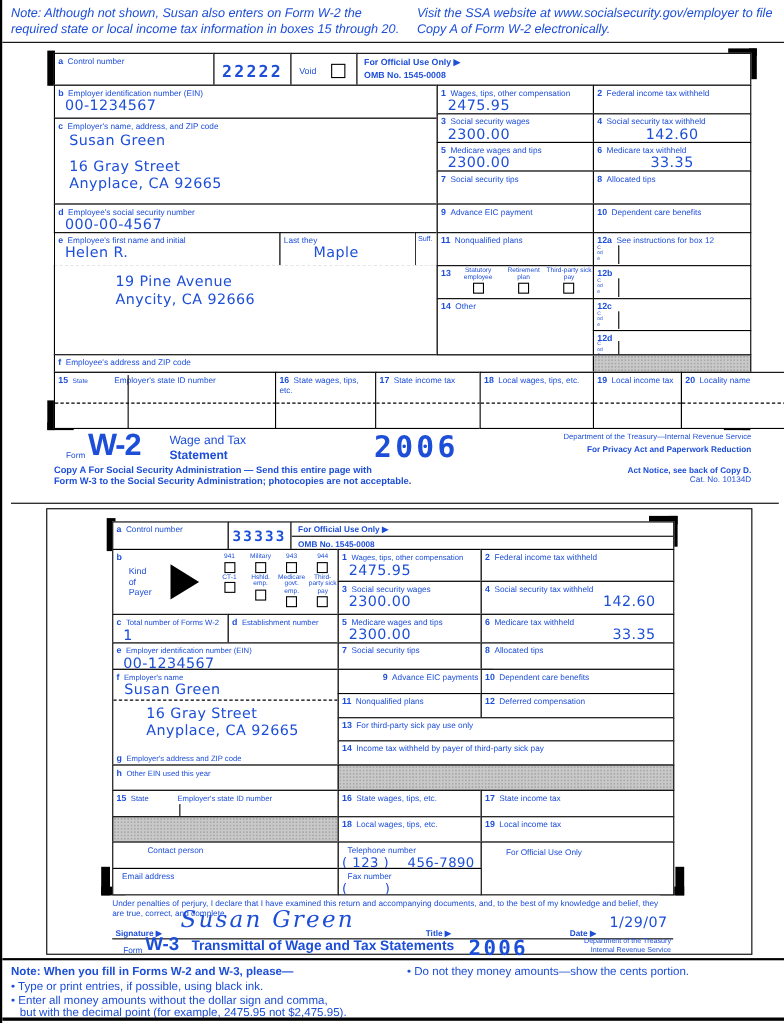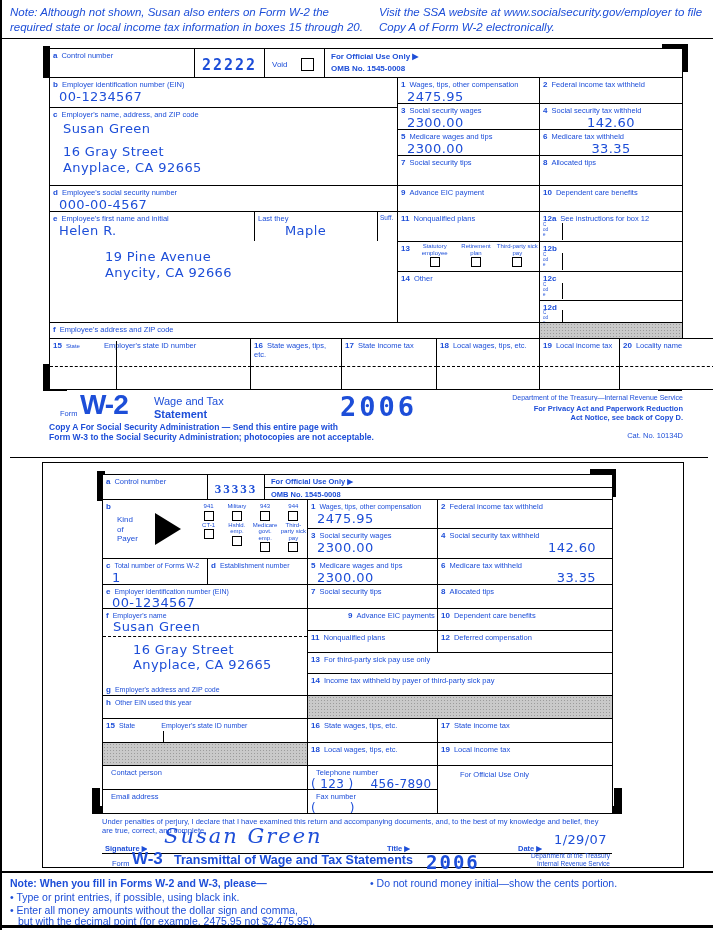--- a/index.html
+++ b/index.html
@@ -200,39 +200,39 @@
     <div class="hdash" style="top:27px;"></div>
   </div>
 
   <div class="nb" style="left:58px;top:409px;font-size:7.5px;">Form</div>
   <div class="nb" style="left:78px;top:389px;font-size:28px;font-weight:bold;letter-spacing:-1px;">W-2</div>
   <div class="nb" style="left:152px;top:395px;font-size:11px;font-weight:normal;">Wage and Tax</div>
   <div class="nb" style="left:152px;top:408px;font-size:11px;font-weight:bold;">Statement</div>
   <div class="nb seg" style="left:338px;top:391px;font-size:27px;letter-spacing:3px;">2006</div>
   <div class="nb" style="left:420px;top:394px;width:261px;text-align:right;font-size:7px;">Department of the Treasury—Internal Revenue Service</div>
   <div class="nb" style="left:450px;top:404px;width:231px;text-align:right;font-size:7.5px;font-weight:bold;">For Privacy Act and Paperwork Reduction</div>
-  <div class="nb" style="left:450px;top:413px;width:231px;text-align:right;font-size:7.5px;font-weight:bold;">Act Notice, see back of Copy D.</div>
+  <div class="nb" style="left:450px;top:423px;width:231px;text-align:right;font-size:7.5px;font-weight:bold;">Act Notice, see back of Copy D.</div>
   <div class="nb" style="left:47px;top:422px;font-size:8.5px;font-weight:bold;">Copy A  For Social Security Administration — Send this entire page with</div>
   <div class="nb" style="left:47px;top:432px;font-size:8.5px;font-weight:bold;">Form W-3 to the Social Security Administration; photocopies are not acceptable.</div>
   <div class="nb" style="left:560px;top:431px;width:121px;text-align:right;font-size:7.5px;">Cat. No. 10134D</div>
 
   <div class="hline" style="left:8px;top:457px;width:698px;"></div>
 
   <div class="c" style="left:40px;top:462px;width:642px;height:406px;"></div>
 
   <div class="cnr" style="left:95px;top:471px;width:8px;height:30px;background:#000;"></div>
   <div class="cnr" style="left:588px;top:469px;width:26px;height:28px;border-top:8px solid #000;border-right:8px solid #000;"></div>
   <div class="cnr" style="left:90px;top:788px;width:22px;height:26px;border-left:8px solid #000;border-bottom:8px solid #000;"></div>
   <div class="cnr" style="left:598px;top:788px;width:22px;height:26px;border-right:8px solid #000;border-bottom:8px solid #000;"></div>
 
   <div class="c" style="left:100px;top:474px;width:106px;height:26px;">
     <div class="lb"><b class="lt">a</b><span>Control number</span></div>
   </div>
   <div class="c" style="left:205px;top:474px;width:58px;height:26px;">
-    <div class="seg" style="font-size:13px;text-align:center;margin-top:6px;font-family:Liberation Serif, serif;">33333</div>
+    <div class="seg" style="font-size:13px;text-align:center;margin-top:6px;">33333</div>
   </div>
   <div class="c" style="left:262px;top:474px;width:349px;height:26px;">
     <div style="font-size:7.5px;font-weight:bold;padding:2px 0 1px 6px;border-bottom:1px solid #000;">For Official Use Only ▶</div>
     <div style="font-size:7.5px;font-weight:bold;padding:2px 0 0 6px;">OMB No. 1545-0008</div>
   </div>
 
   <div class="c" style="left:100px;top:499px;width:206px;height:61px;">
     <b class="lt" style="position:absolute;left:3px;top:2px;">b</b>
     <div style="position:absolute;left:14px;top:15px;font-size:8px;line-height:9.5px;">
       <div>Kind</div>
@@ -351,21 +351,21 @@
     <div class="lb"><b class="lt">17</b><span>State income tax</span></div>
   </div>
   <div class="c gray" style="left:100px;top:742px;width:206px;height:24px;"></div>
   <div class="c" style="left:305px;top:742px;width:131px;height:24px;">
     <div class="lb"><b class="lt">18</b><span>Local wages, tips, etc.</span></div>
   </div>
   <div class="c" style="left:435px;top:742px;width:176px;height:24px;">
     <div class="lb"><b class="lt">19</b><span>Local income tax</span></div>
   </div>
 
-  <div class="c" style="left:100px;top:765px;width:206px;height:25px;">
+  <div class="c" style="left:100px;top:765px;width:206px;height:25px;padding-left:23px;">
     <div class="lb" style="padding-left:8px;">Contact person</div>
   </div>
   <div class="c" style="left:305px;top:765px;width:131px;height:25px;">
     <div class="lb" style="padding-left:8px;">Telephone number</div>
     <div class="hw" style="font-size:12px;margin-left:3px;">( 123 )    456-7890</div>
   </div>
   <div class="c" style="left:100px;top:789px;width:206px;height:25px;">
     <div class="lb" style="padding-left:8px;">Email address</div>
   </div>
   <div class="c" style="left:435px;top:765px;width:176px;height:49px;">
@@ -390,16 +390,16 @@
   <div class="nb" style="left:498px;top:852px;width:110px;text-align:right;font-size:6.5px;line-height:7.5px;">
     <div>Department of the Treasury</div>
     <div>Internal Revenue Service</div>
   </div>
 
   <div class="hline" style="left:0;top:871px;width:713px;border-top-width:2px;"></div>
   <div class="nb bnote" style="left:8px;top:877px;font-weight:bold;">Note: When you fill in Forms W-2 and W-3, please—</div>
   <div class="nb bnote" style="left:8px;top:904px;">• Enter all money amounts without the dollar sign and comma,</div>
   <div class="nb bnote" style="left:8px;top:891px;">• Type or print entries, if possible, using black ink.</div>
   <div class="nb bnote" style="left:16px;top:915px;">but with the decimal point (for example, 2475.95 not $2,475.95).</div>
-  <div class="nb bnote" style="left:368px;top:877px;">• Do not round money initial—show the cents portion.</div>
+  <div class="nb bnote" style="left:368px;top:877px;">• Do not they money amounts—show the cents portion.</div>
   <div class="hline" style="left:0;top:925px;width:713px;border-top-width:3.5px;"></div>
 
 </div>
 
 </body></html>

